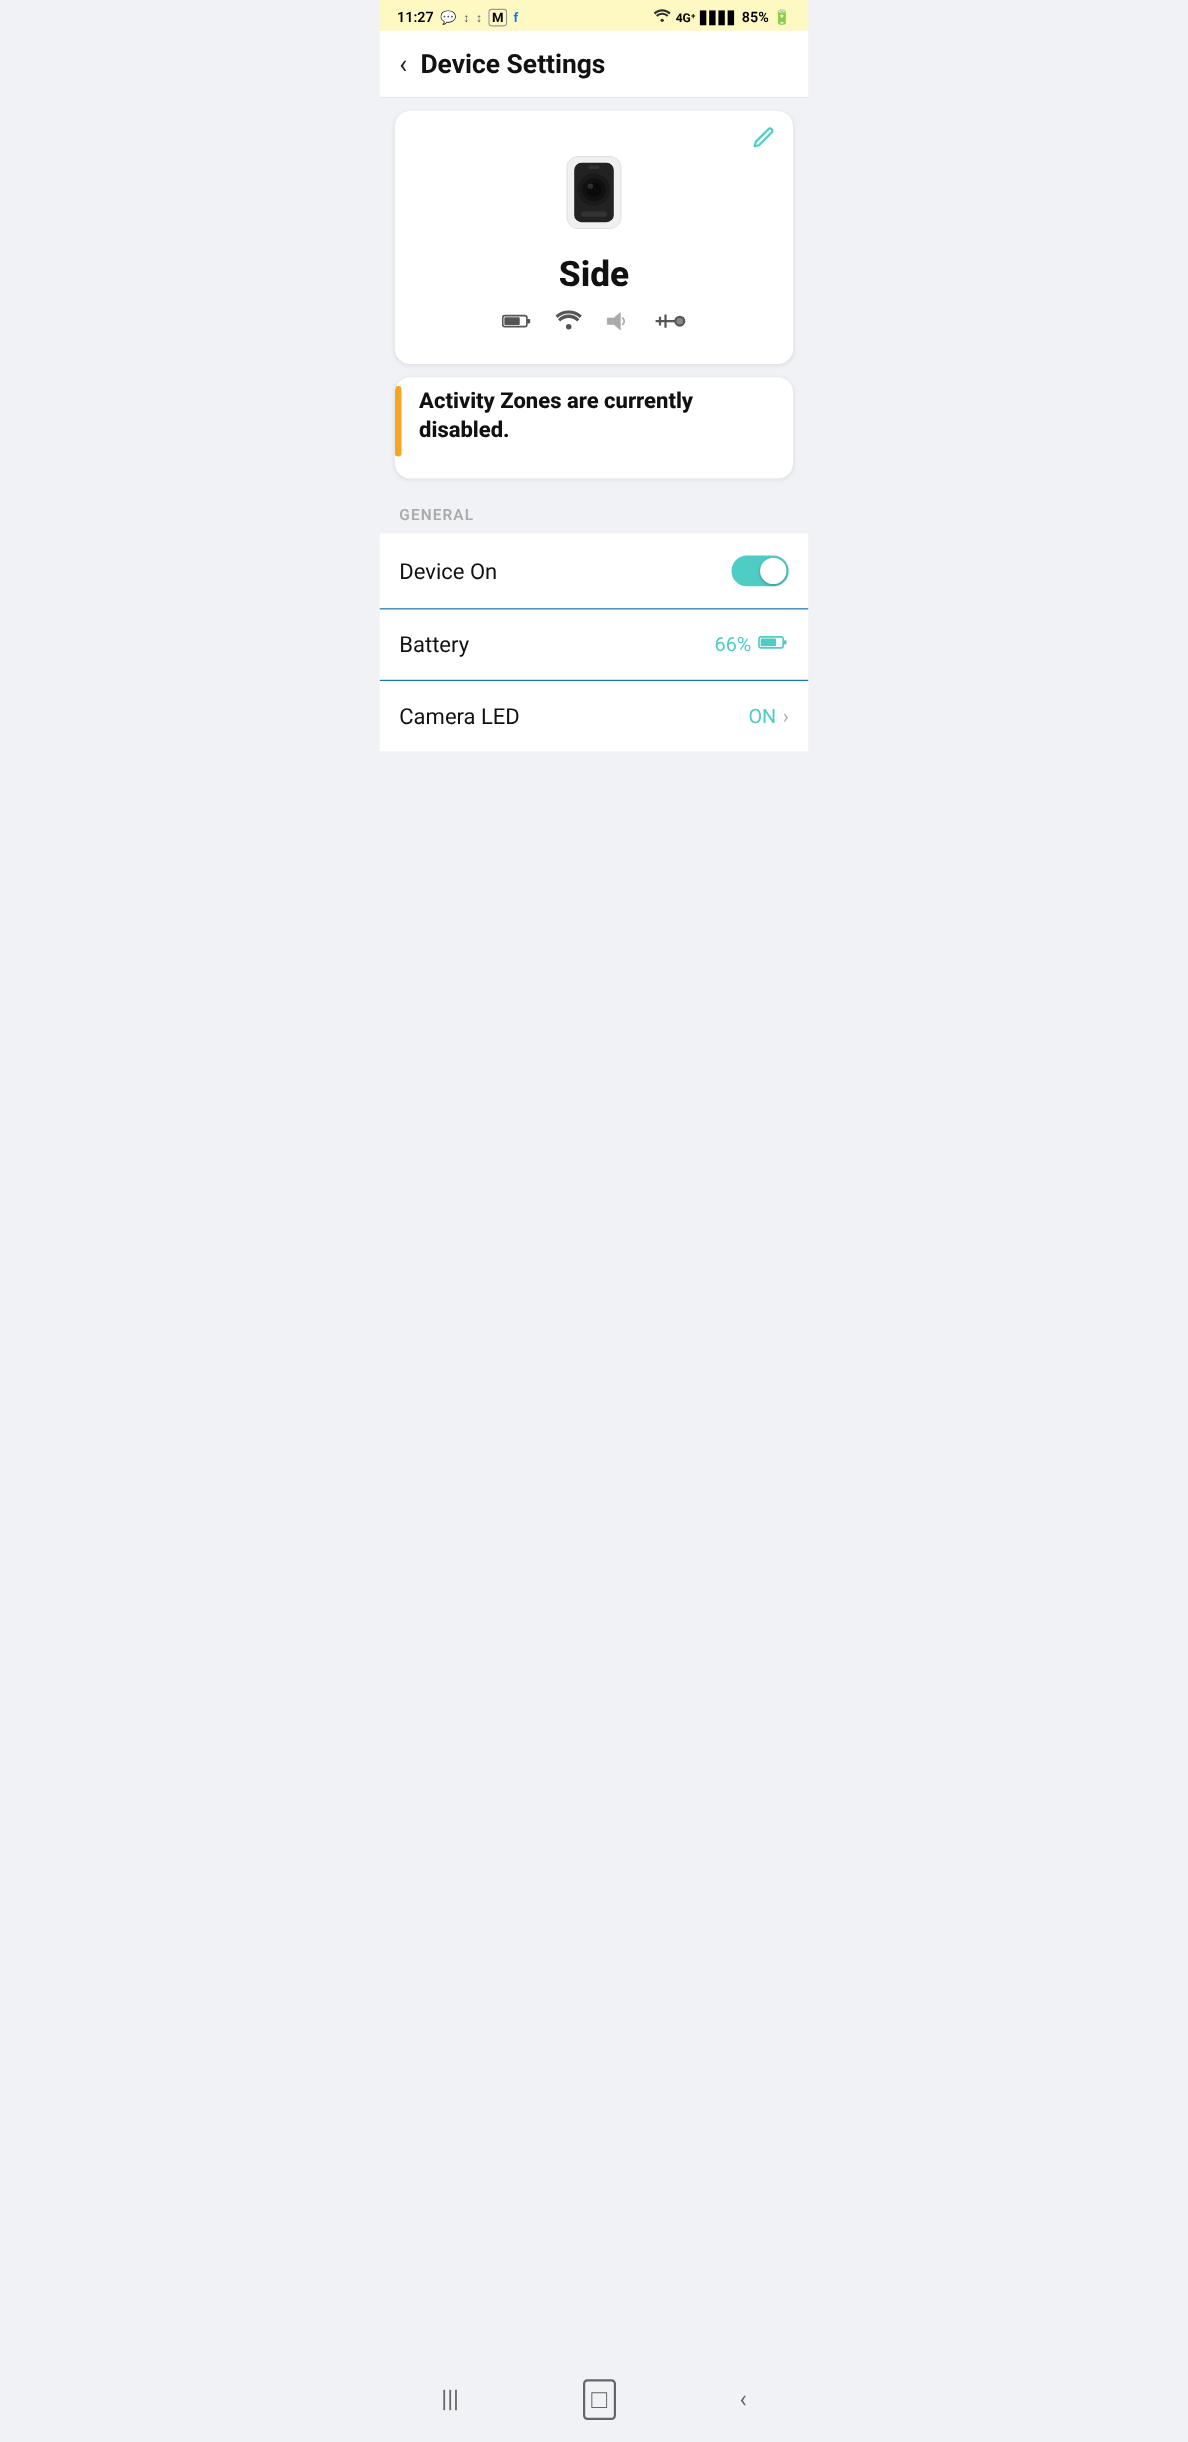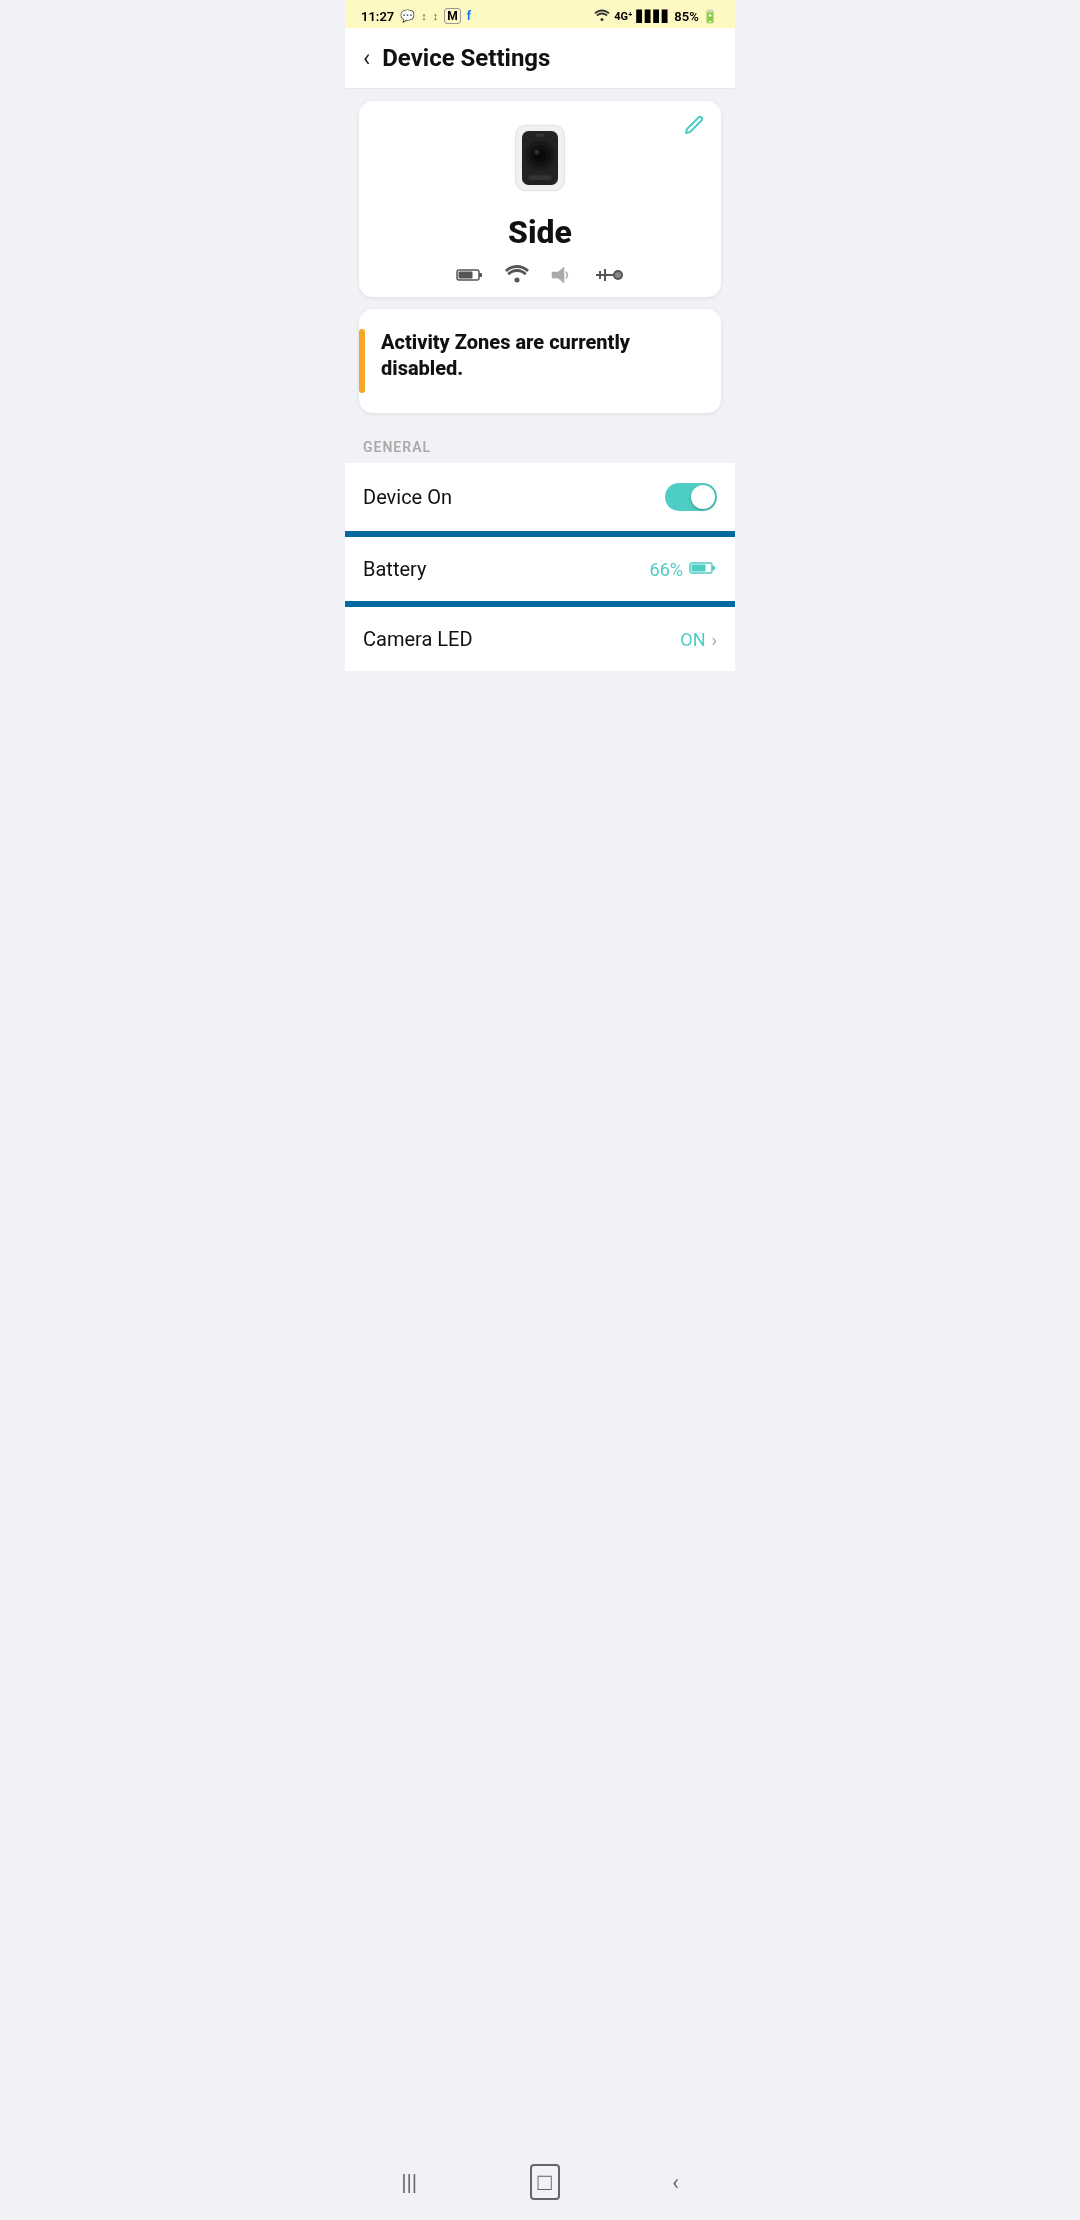--- a/index.html
+++ b/index.html
@@ -65,21 +65,21 @@
       font-size: 24px;
       font-weight: 700;
       color: #111;
     }
 
     
     .device-card {
       background: #fff;
       margin: 12px 14px;
       border-radius: 14px;
-      padding: 12px;
+      padding: 29px;
       position: relative;
       box-shadow: 0 1px 4px rgba(0,0,0,0.08);
     }
 
     .edit-icon {
       position: absolute;
       top: 14px;
       right: 16px;
       color: #4ecdc4;
       font-size: 20px;
@@ -117,21 +117,21 @@
       align-items: center;
       color: #555;
       font-size: 20px;
     }
 
     
     .warning-banner {
       background: #fff;
       margin: 8px 14px;
       border-radius: 14px;
-      padding: 20px 20px 20px 0;
+      padding: 8px 20px 20px 0;
       display: flex;
       box-shadow: 0 1px 4px rgba(0,0,0,0.08);
       overflow: hidden;
     }
 
     .warning-stripe {
       width: 6px;
       background: #f5a623;
       border-radius: 3px;
       margin-right: 16px;
@@ -169,21 +169,21 @@
     
     .settings-list {
       background: #fff;
     }
 
     .settings-item {
       display: flex;
       justify-content: space-between;
       align-items: center;
       padding: 20px 18px;
-      border-bottom: 6px solid #0369a1;
+      border-bottom: 1px solid #0369a1;
     }
 
     .settings-item:last-child {
       border-bottom: none;
     }
 
     .settings-item-label {
       font-size: 20px;
       color: #111;
       font-weight: 400;

